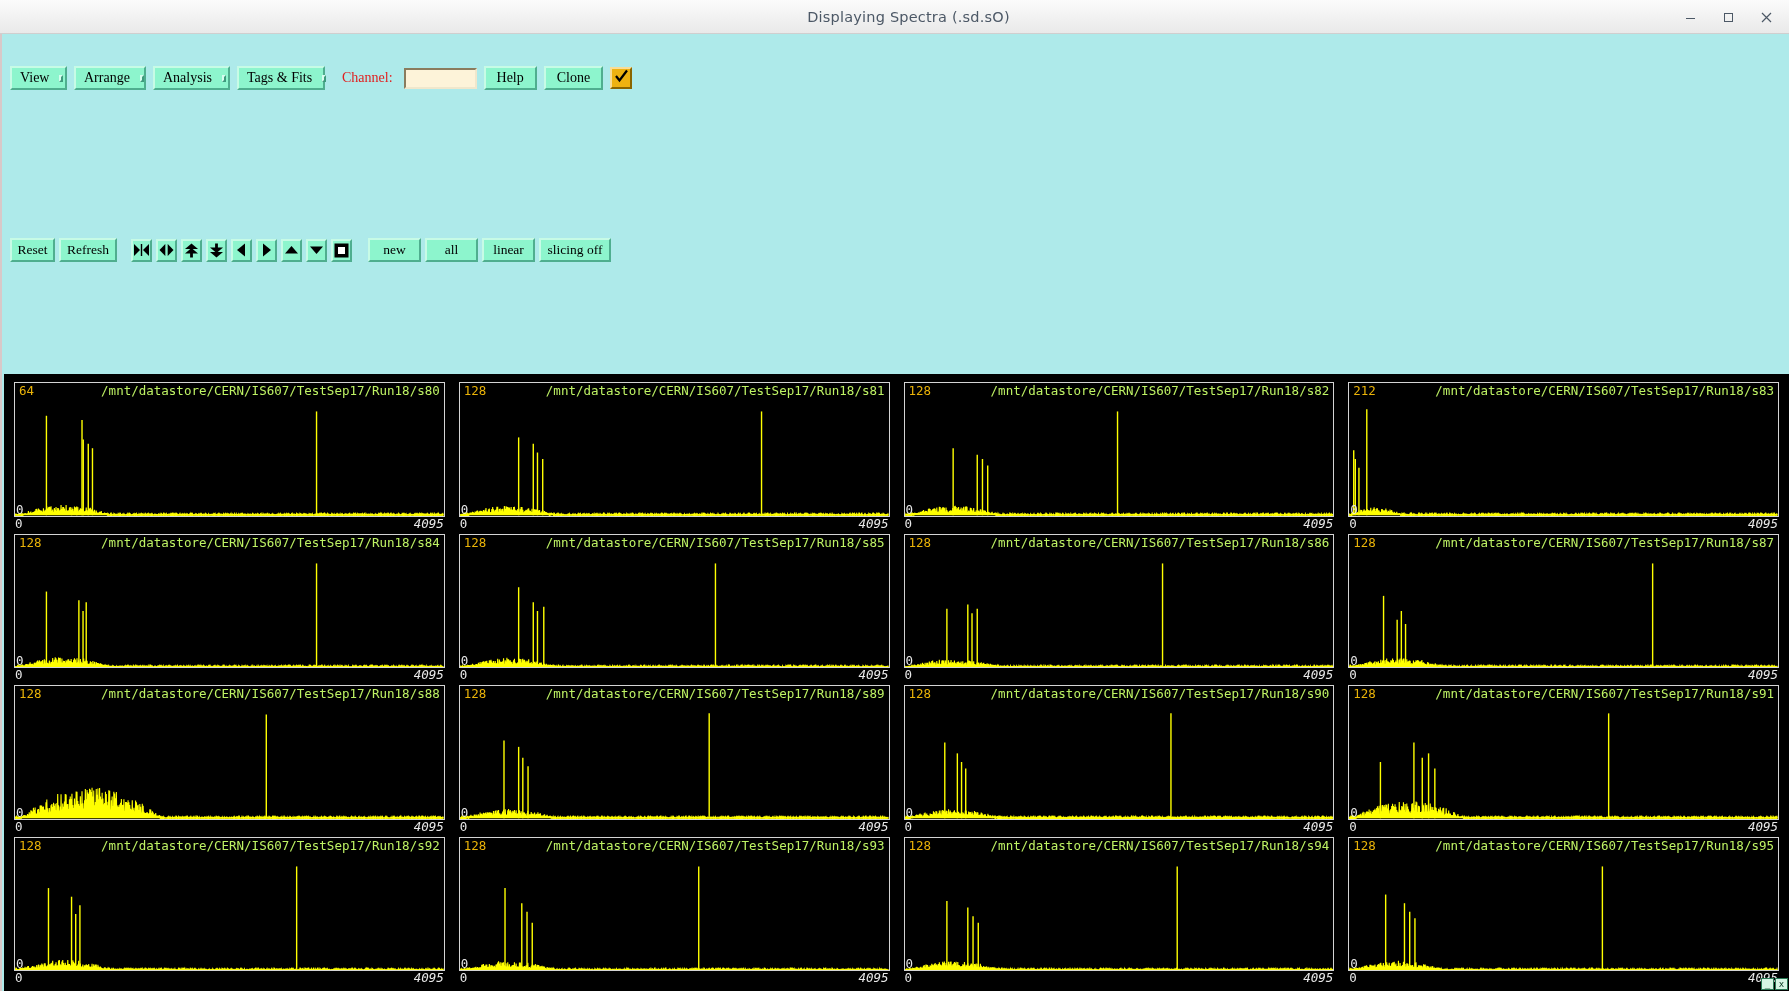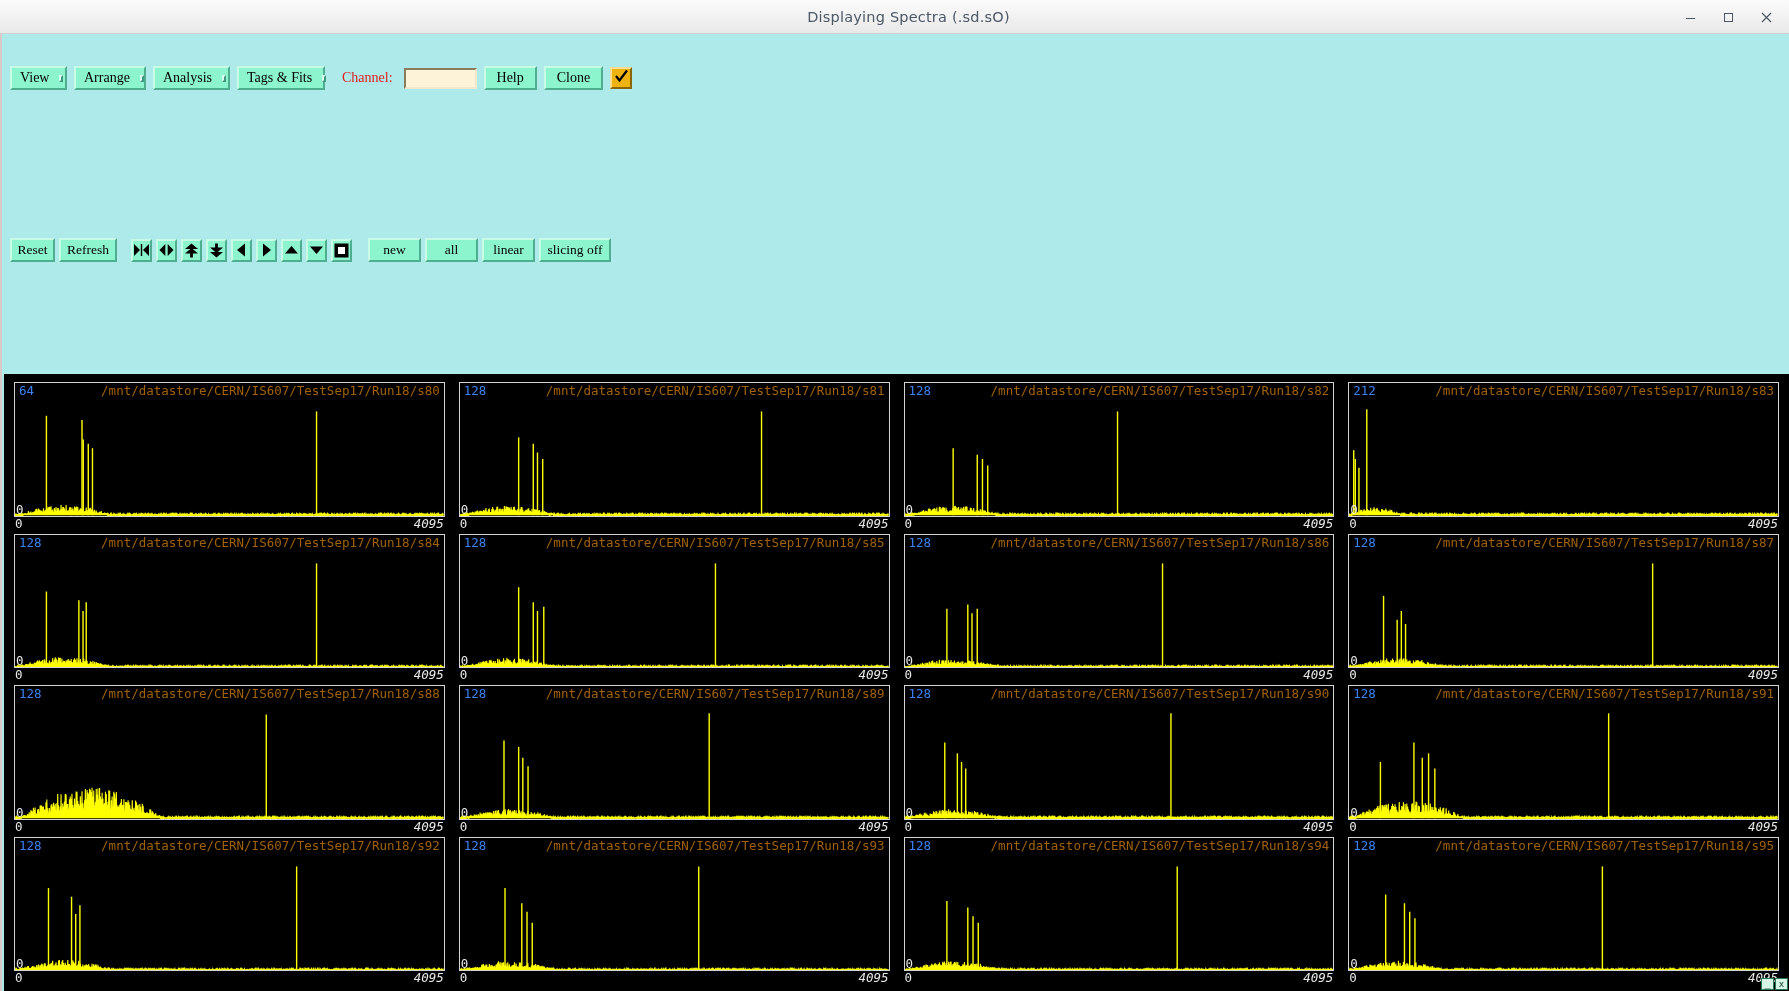--- a/index.html
+++ b/index.html
@@ -175,30 +175,30 @@
   .plotbox {
     position: absolute;
     left: 0; right: 0; top: 0;
     bottom: 14px;
     border: 1px solid #d4d4d4;
     overflow: hidden;
   }
   .pk-scale {
     position: absolute;
     left: 4px; top: 1px;
-    color: #3b82f6;
+    color: #eab308;
     font-family: "DejaVu Sans Mono", monospace;
     font-size: 12.5px;
     line-height: 14px;
     z-index: 3;
   }
   .pk-path {
     position: absolute;
     right: 4px; top: 1px;
-    color: #a16207;
+    color: #bef264;
     font-family: "DejaVu Sans Mono", monospace;
     font-size: 12.5px;
     line-height: 14px;
     z-index: 3;
     white-space: nowrap;
   }
   .plotsvg {
     position: absolute;
     left: 0; top: 0; width: 100%; height: 100%;
     z-index: 2;

